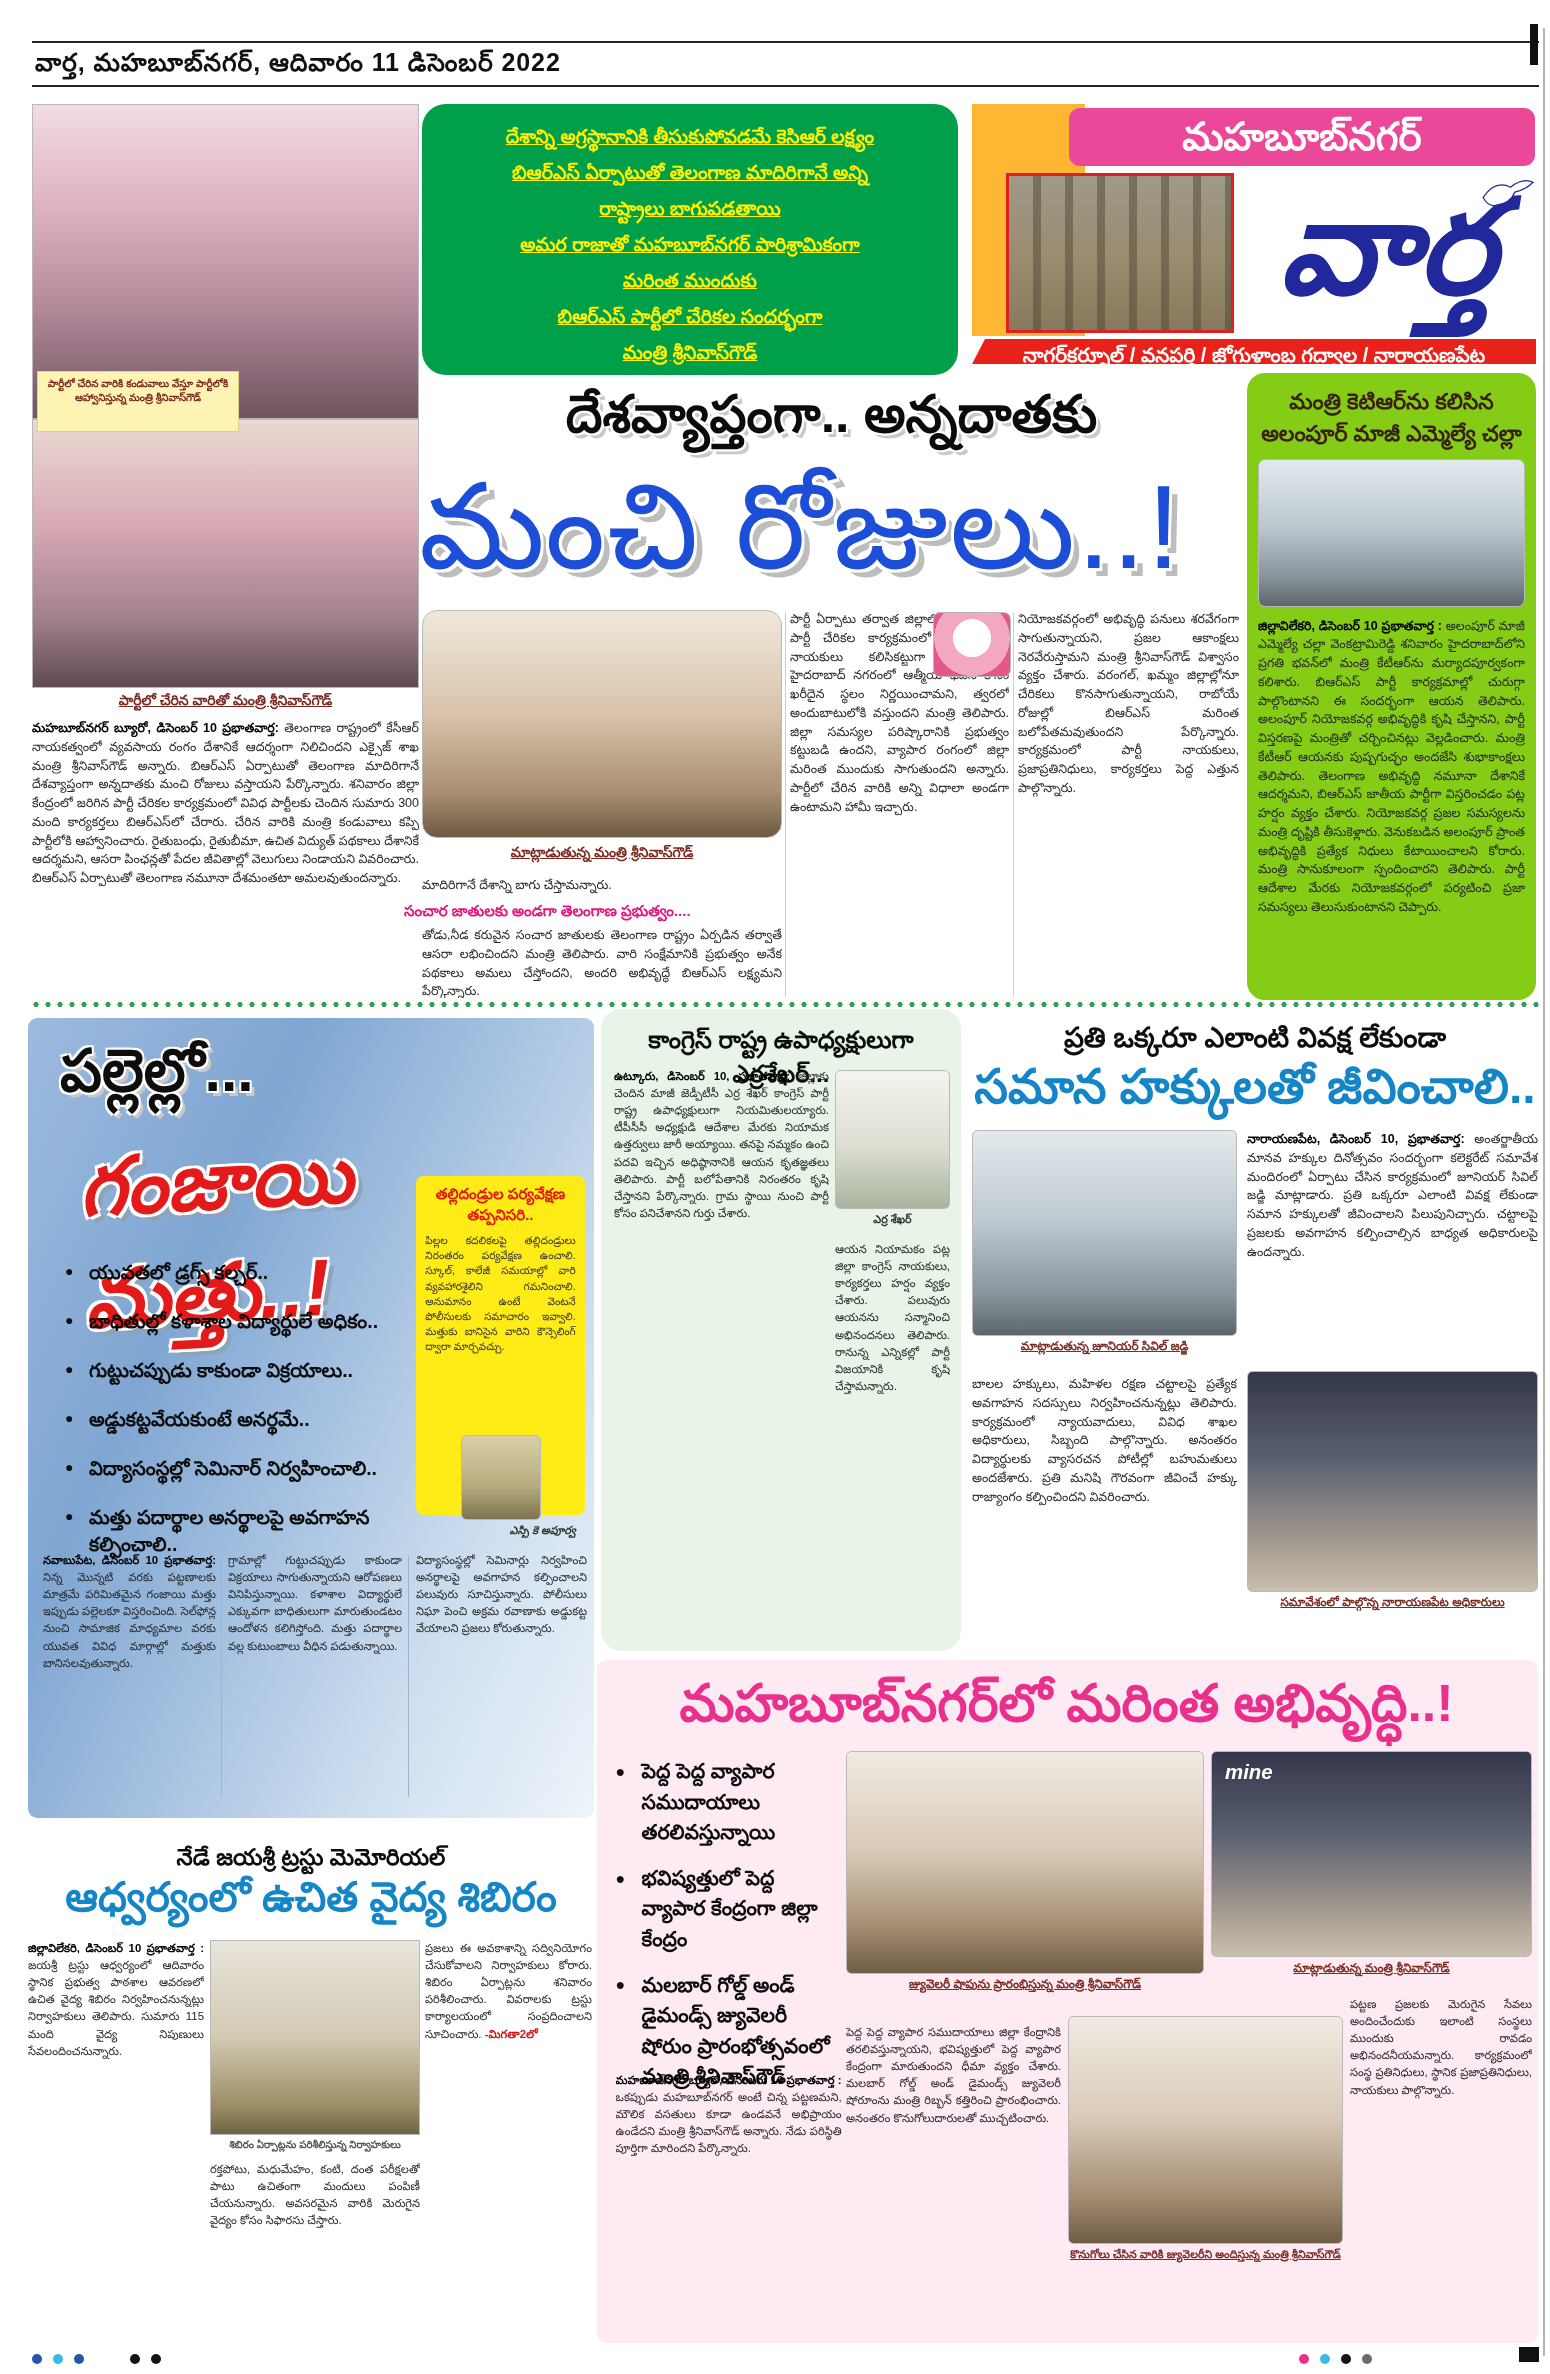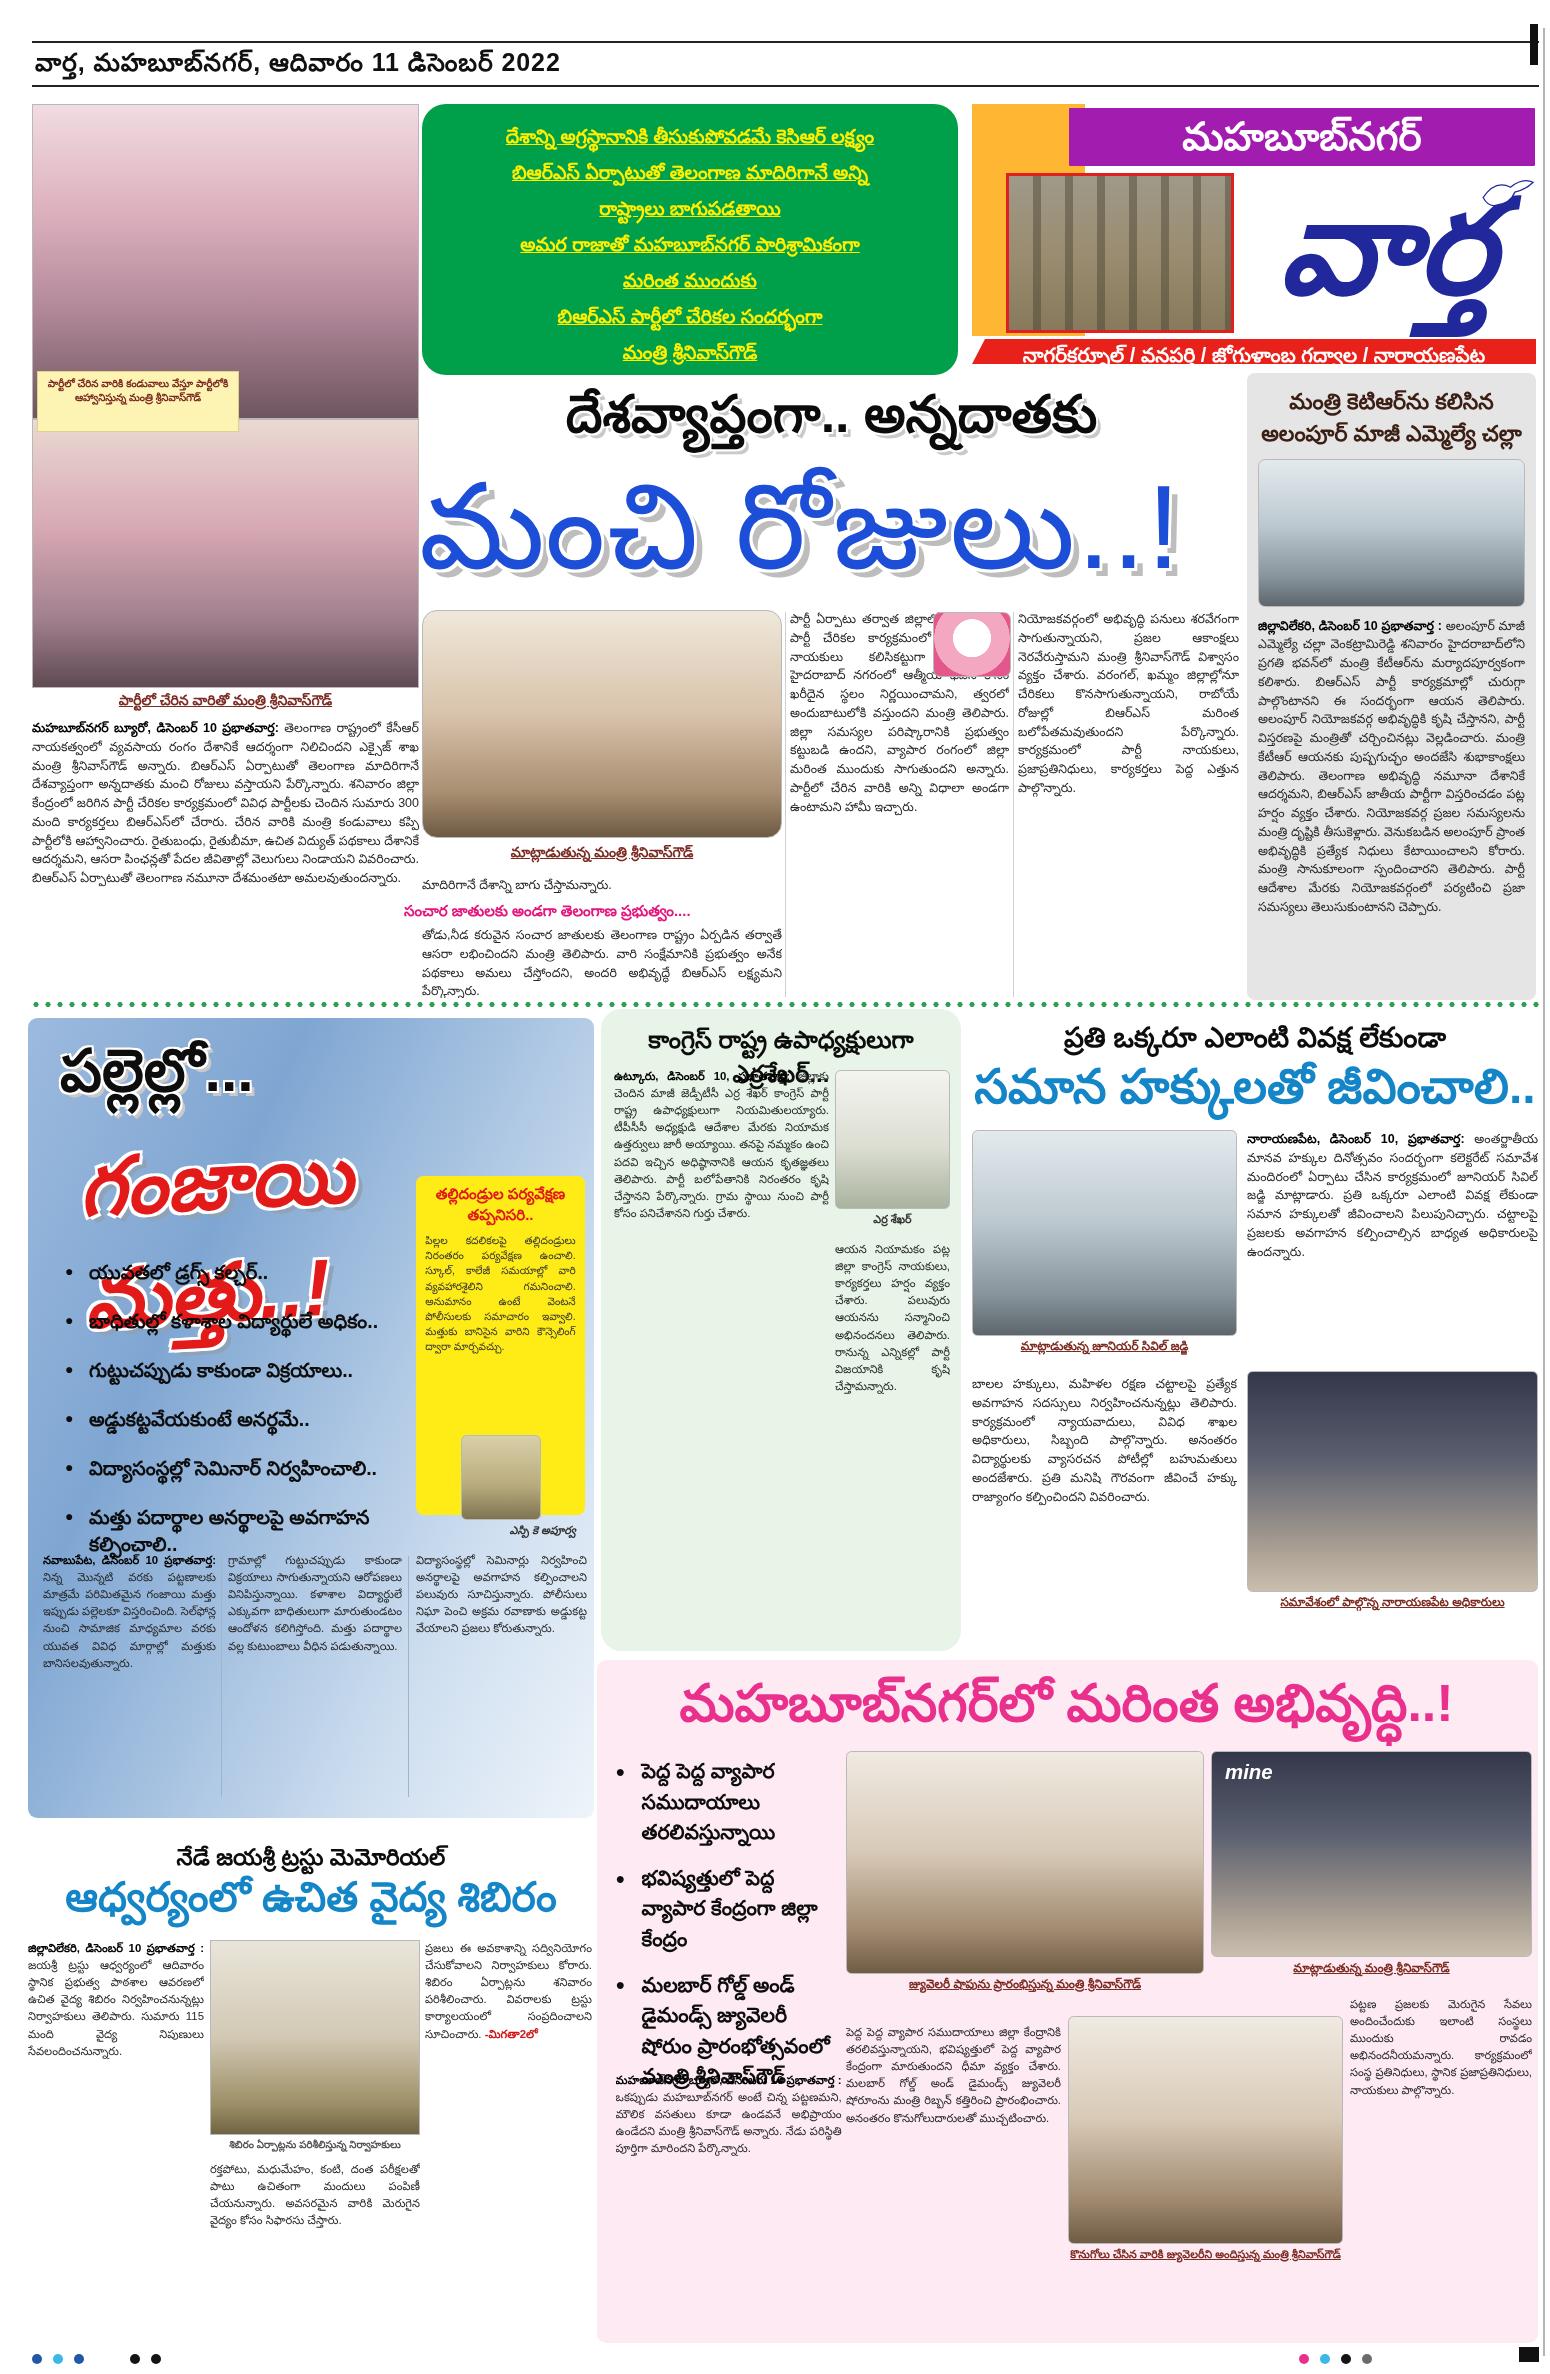--- a/index.html
+++ b/index.html
@@ -19,27 +19,27 @@
   .meeting{background:linear-gradient(180deg,#e3eaee 0%,#bcc8cf 45%,#88949b 80%,#5c666c 100%)}
   .stage{background:linear-gradient(180deg,#33374a 0%,#5b6070 40%,#a89e92 80%,#cabfae 100%)}
   .ribbon{background:linear-gradient(180deg,#f0eae2 0%,#d8cab7 45%,#a28b71 80%,#6f5c45 100%)}
   .outdoor{background:linear-gradient(180deg,#e9e5da 0%,#d2c9b4 50%,#9c8e66 85%,#6f6443 100%)}
   .portrait{background:linear-gradient(180deg,#f4f4ef 0%,#dcded2 55%,#a9b39f 100%)}
   .officer{background:linear-gradient(180deg,#d9cfa8 0%,#b7ab7e 60%,#7e7450 100%)}
   .dam{background:repeating-linear-gradient(90deg,rgba(120,106,80,.55) 0 24px,rgba(90,80,60,.75) 24px 32px),linear-gradient(180deg,#cfd3cd 0%,#c2b494 55%,#9b8c6b 100%)}
   .logoph{background:radial-gradient(circle at 50% 40%,#fff 0 35%,#f3a7c0 36% 70%,#e4578d 71% 100%)}
   .greenbox{background:#00a04a;border-radius:24px}
   .greenbox p{font-size:19px;font-weight:700;color:#ffef00;text-decoration:underline;text-align:center;line-height:36px}
-  .mast-red{background:#a21caf;border-radius:1px;color:#fff;font-weight:900;text-align:center}
+  .mast-red{background:#ec4899;border-radius:11px;color:#fff;font-weight:900;text-align:center}
   .strip{background:#e8221a;color:#fff;font-weight:800;text-align:center;clip-path:polygon(13px 0,100% 0,100% 100%,0 100%)}
   .outline-w{text-shadow:-1.9px -1.9px 0 #fff,1.9px -1.9px 0 #fff,-1.9px 1.9px 0 #fff,1.9px 1.9px 0 #fff,4.6px 4.6px 0 #c9c9c9}
   .kicker-main{font-size:52px;font-weight:900;color:#0b0b0b;text-align:center}
   .head-green{font-size:119px;font-weight:400;color:#1d4ed8;text-align:left;letter-spacing:1.9px;
     text-shadow:-2.8px -2.8px 0 #fff,2.8px -2.8px 0 #fff,-2.8px 2.8px 0 #fff,2.8px 2.8px 0 #fff,8.3px 8.3px 0 #bdbdbd}
-  .cream{background:#e5e5e5;border-radius:8px}
+  .cream{background:#84cc16;border-radius:18px}
   .cream h3{font-size:22px;font-weight:800;color:#3c1f14;text-align:center;line-height:32px}
   .bluebox{background:linear-gradient(115deg,#9dbade 0%,#7fa6d2 30%,#cfdff0 75%,#eef4fa 100%);border-radius:9.3px}
   .palle{font-size:59px;font-weight:900;color:#0d0d0d}
   .ganja{font-size:80px;font-weight:900;font-style:italic;color:#e31a1a;transform:rotate(-3deg);
     text-shadow:-2.8px -2.8px 0 #fff,2.8px -2.8px 0 #fff,-2.8px 2.8px 0 #fff,2.8px 2.8px 0 #fff,6.5px 6.5px 0 #8fa3b8}
   ul.blt{list-style:none}
   ul.blt li{font-size:19.5px;font-weight:800;color:#0d0d0d;margin-bottom:22px;padding-left:24px;position:relative}
   ul.blt li::before{content:"●";position:absolute;left:0;top:1.9px;font-size:14px}
   .ybox{background:#ffec16;border-radius:7.4px;padding:9.3px}
   .ybox h4{font-size:15px;font-weight:800;color:#e01818;text-align:center;margin-bottom:5.6px}

